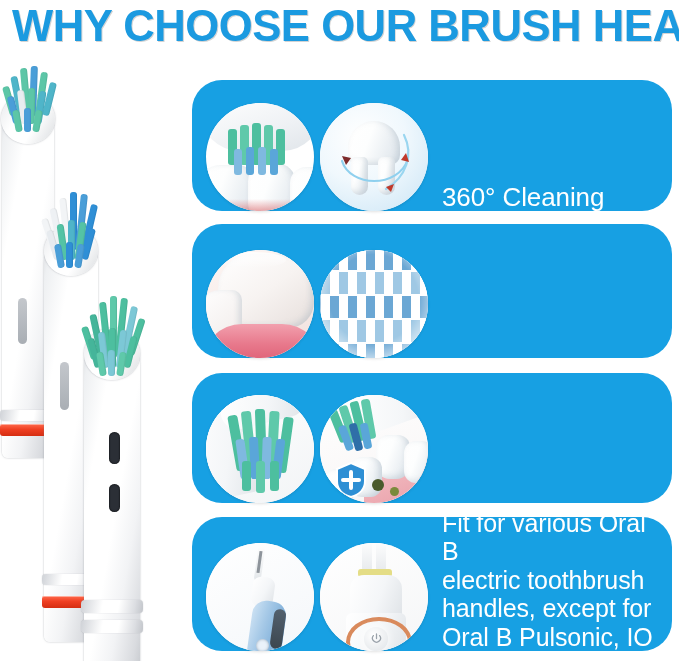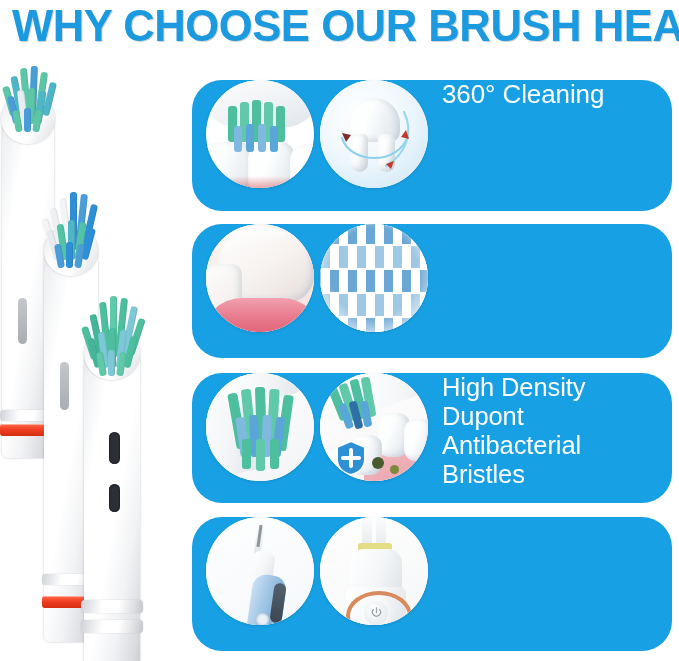--- a/index.html
+++ b/index.html
@@ -113,21 +113,21 @@
   }
 
   
   .panel {
     position: absolute;
     left: 192px;
     width: 480px;
     background: #17a0e3;
     border-radius: 30px;
     display: flex;
-    align-items: flex-start;
+    align-items: flex-end;
     box-sizing: border-box;
   }
   .panel-1 { top: 80px;  height: 131px; }
   .panel-2 { top: 224px; height: 134px; }
   .panel-3 { top: 373px; height: 130px; }
   .panel-4 { top: 517px; height: 134px; }
 
   .thumbs {
     flex: 0 0 auto;
     display: flex;
@@ -391,22 +391,20 @@
           <path d="M17,2 L31,8 L31,20 C31,29 24,34 17,36 C10,34 3,29 3,20 L3,8 Z" fill="#2e8fd4" stroke="#ffffff" stroke-width="2"></path>
           <path d="M17,11 L17,27 M9,19 L25,19" stroke="#ffffff" stroke-width="4" stroke-linecap="round"></path>
         </svg>
         <div style="position:absolute; left:52px; top:84px; width:12px; height:12px; border-radius:50%; background:#4a5a2c;"></div>
         <div style="position:absolute; left:70px; top:92px; width:9px; height:9px; border-radius:50%; background:#7b8a3c;"></div>
         <div style="position:absolute; left:6px;  top:96px; width:10px; height:10px; border-radius:50%; background:#e8b44a;"></div>
       </div>
     </div>
 
   </div>
-  <div class="panel-text">High Density Dupont
-Antibacterial Bristles</div>
 </div>
 
 <div class="panel panel-4">
   <div class="thumbs">
 
     <div class="thumb">
       <div class="art" style="background:linear-gradient(150deg,#ffffff,#f4f7fa);">
         <div style="position:absolute; left:50px; top:4px; width:7px; height:34px; background:linear-gradient(180deg,#fdfdfd,#e3e7ea); border-radius:4px; transform:rotate(8deg);"></div>
         <div style="position:absolute; left:52px; top:8px; width:3px; height:22px; background:#8e949b; transform:rotate(8deg);"></div>
         <div class="brushwhite" style="left:46px; top:34px; width:22px; height:30px; border-radius:8px; transform:rotate(8deg);"></div>
@@ -425,13 +423,17 @@
         <div class="brushwhite" style="left:26px; top:70px; width:60px; height:42px; border-radius:6px;"></div>
         <div class="copper-ring" style="left:26px; top:74px; width:58px; height:42px; border-radius:50%;"></div>
         <div style="position:absolute; left:44px; top:84px; width:24px; height:24px; border-radius:50%; background:radial-gradient(circle at 40% 35%,#ffffff,#dfe3e7); box-shadow:0 0 8px rgba(255,255,255,.9);"></div>
         <svg style="position:absolute; left:51px; top:90px; width:11px; height:12px;" viewBox="0 0 11 12">
           <path d="M5.5,1 L5.5,5.5 M2.4,2.6 A4,4 0 1 0 8.6,2.6" fill="none" stroke="#9aa2aa" stroke-width="1.3" stroke-linecap="round"></path>
         </svg>
       </div>
     </div>
 
   </div>
+  <div class="panel-text">Fit for various Oral B
+electric toothbrush
+handles, except for
+Oral B Pulsonic, IO</div>
 </div>
 
 </body></html>

